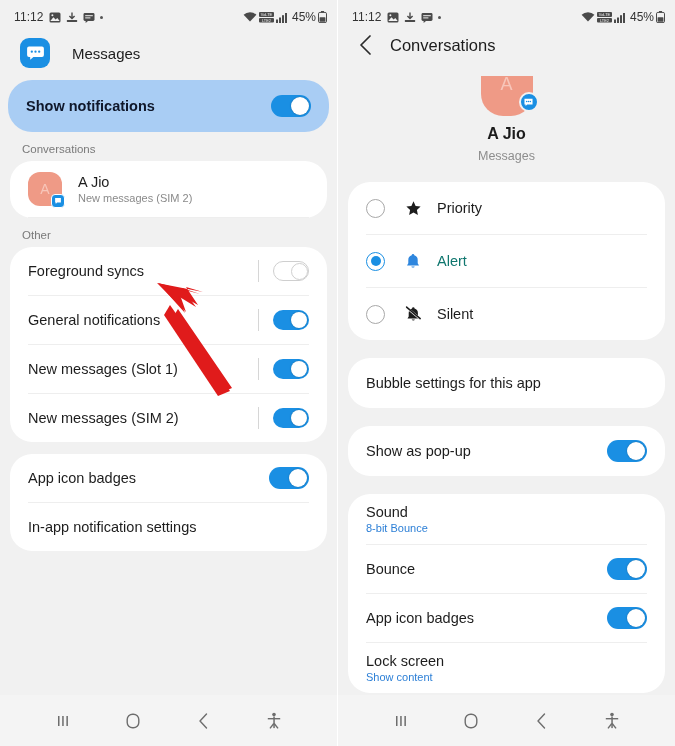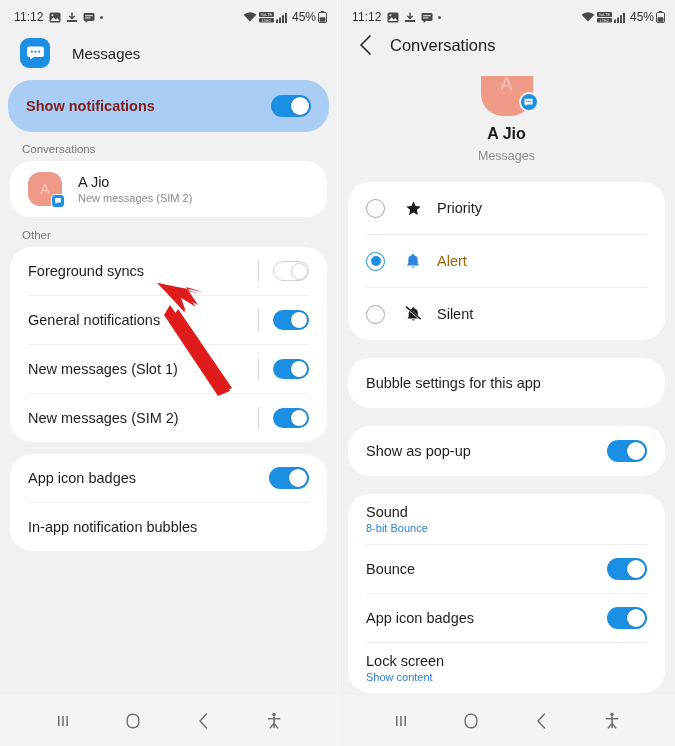--- a/index.html
+++ b/index.html
@@ -101,21 +101,21 @@
   
   .highlight-card {
     background: #a9cdf4;
     border-radius: 24px;
     margin: 0 8px;
     height: 52px;
     display: flex; align-items: center;
     padding: 0 18px;
   }
   .highlight-card .label {
-    font-size: 14.5px; font-weight: bold; color: #7f1d1d;
+    font-size: 14.5px; font-weight: bold; color: #0f172a;
   }
 
   
   .toggle {
     width: 36px; height: 20px;
     border-radius: 11px;
     position: relative;
     flex: none;
   }
   .toggle.on { background: #1a8fe3; }
@@ -200,21 +200,21 @@
     left: 50%; top: 50%; transform: translate(-50%,-50%);
     width: 10px; height: 10px; border-radius: 50%;
     background: #1a8fe3;
   }
   .opt-icon {
     width: 20px; margin-right: 14px;
     display: flex; align-items: center; justify-content: center;
     flex: none;
   }
   .opt-label { font-size: 14.5px; color: #1d1d1d; }
-  .opt-label.blue { color: #a16207; }
+  .opt-label.blue { color: #0f766e; }
 
   
   .navbar {
     position: absolute;
     left: 0; bottom: 0;
     width: 100%; height: 51px;
     background: #f4f4f4;
     display: flex; align-items: center;
     justify-content: space-around;
     padding: 0 28px;
@@ -377,21 +377,21 @@
     <div class="card">
       <div class="row">
         <div class="label">App icon badges</div>
         <div class="grow"></div>
         <div class="toggle big on">
             <span class="knob"></span>
           </div>
       </div>
       <div class="divider"></div>
       <div class="row">
-        <div class="label">In-app notification bubbles</div>
+        <div class="label">In-app notification settings</div>
       </div>
     </div>
 
     <svg class="arrow-svg" width="110" height="135" viewBox="0 0 110 135">
       <path d="M17 18 L46 47 L40 30 L58 40 L46 22 L63 27 Z
                M38 44 L92 123 L83 127 L33 52 Z" fill="#e01b1b"></path>
       <path d="M18 18 L60 29 L42 23 L56 42 L38 31 L45 48 Z" fill="#e01b1b"></path>
       <path d="M30 40 L90 126 L78 131 L24 50 Z" fill="#e01b1b"></path>
     </svg>
 

